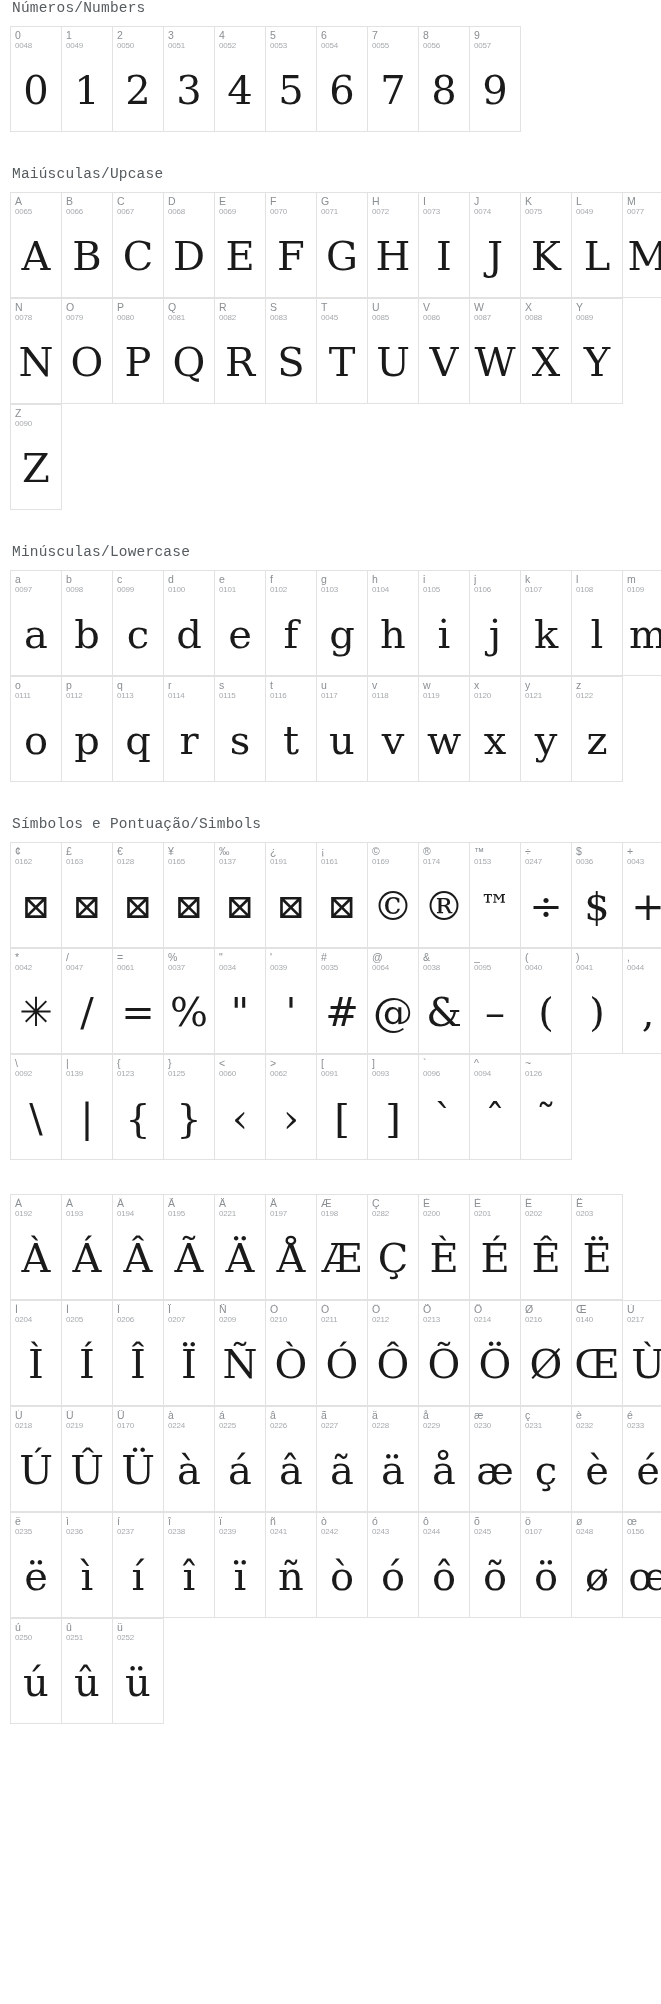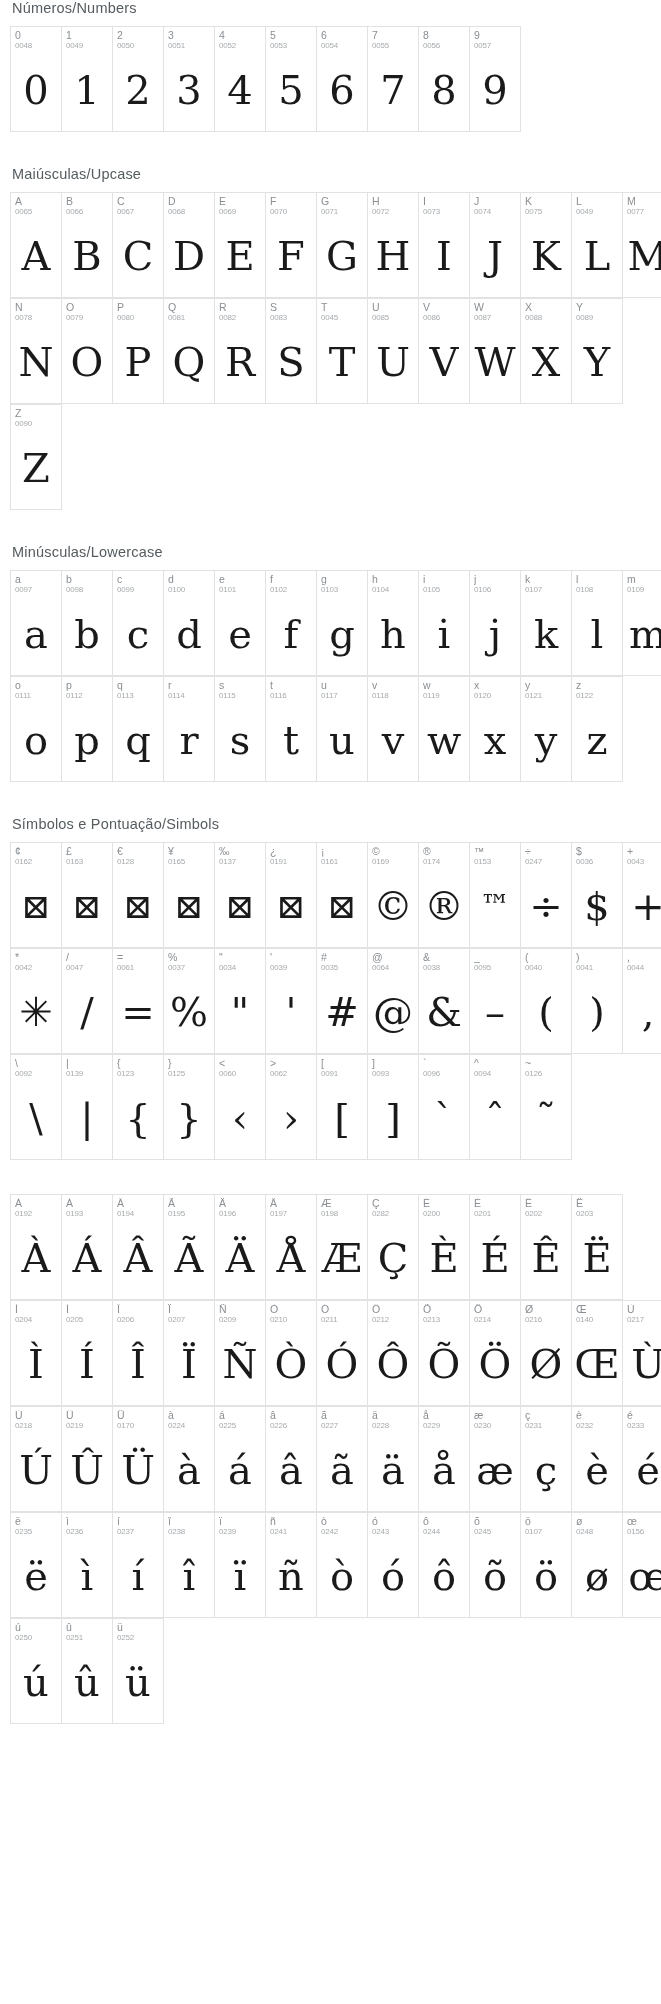--- a/index.html
+++ b/index.html
@@ -19,20 +19,21 @@
   }
   .section {
     margin: 0 0 34px 0;
   }
   .section-title {
     font-size: 14.5px;
     color: #555b5f;
     font-weight: normal;
     margin: 0 0 10px 12px;
     letter-spacing: 0.2px;
+    font-family: Liberation Mono, monospace;
   }
   .rows {
     margin-left: 10px;
   }
   .row {
     display: flex;
     flex-wrap: nowrap;
     border-top: 1px solid #e2e2e2;
     border-left: 1px solid #e2e2e2;
     width: max-content;
@@ -840,21 +841,21 @@
           <div class="glyph-cell">
             <div class="labels">
               <span class="chr">Ã</span>
               <span class="code">0195</span>
             </div>
             <div class="big">Ã</div>
           </div>
           <div class="glyph-cell">
             <div class="labels">
               <span class="chr">Ä</span>
-              <span class="code">0196</span>
+              <span class="code">0221</span>
             </div>
             <div class="big">Ä</div>
           </div>
           <div class="glyph-cell">
             <div class="labels">
               <span class="chr">Å</span>
               <span class="code">0197</span>
             </div>
             <div class="big">Å</div>
           </div>

